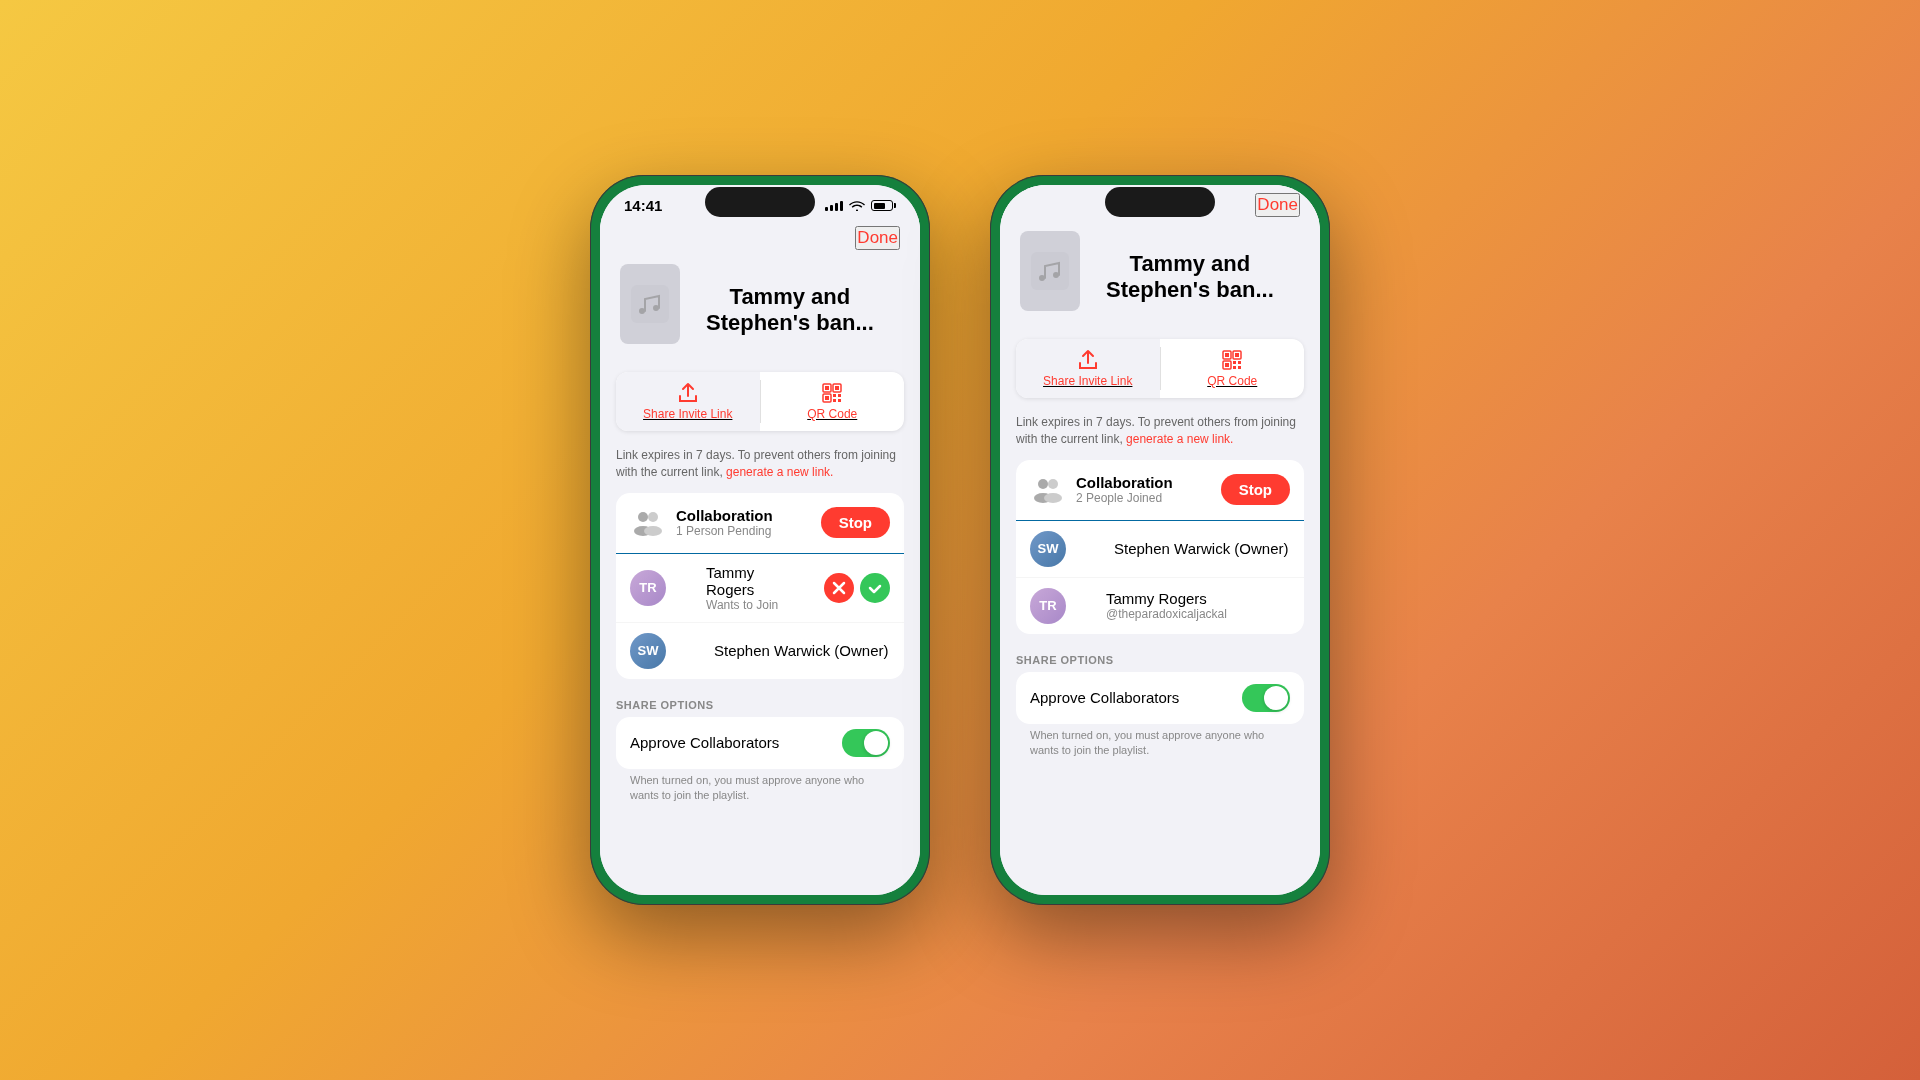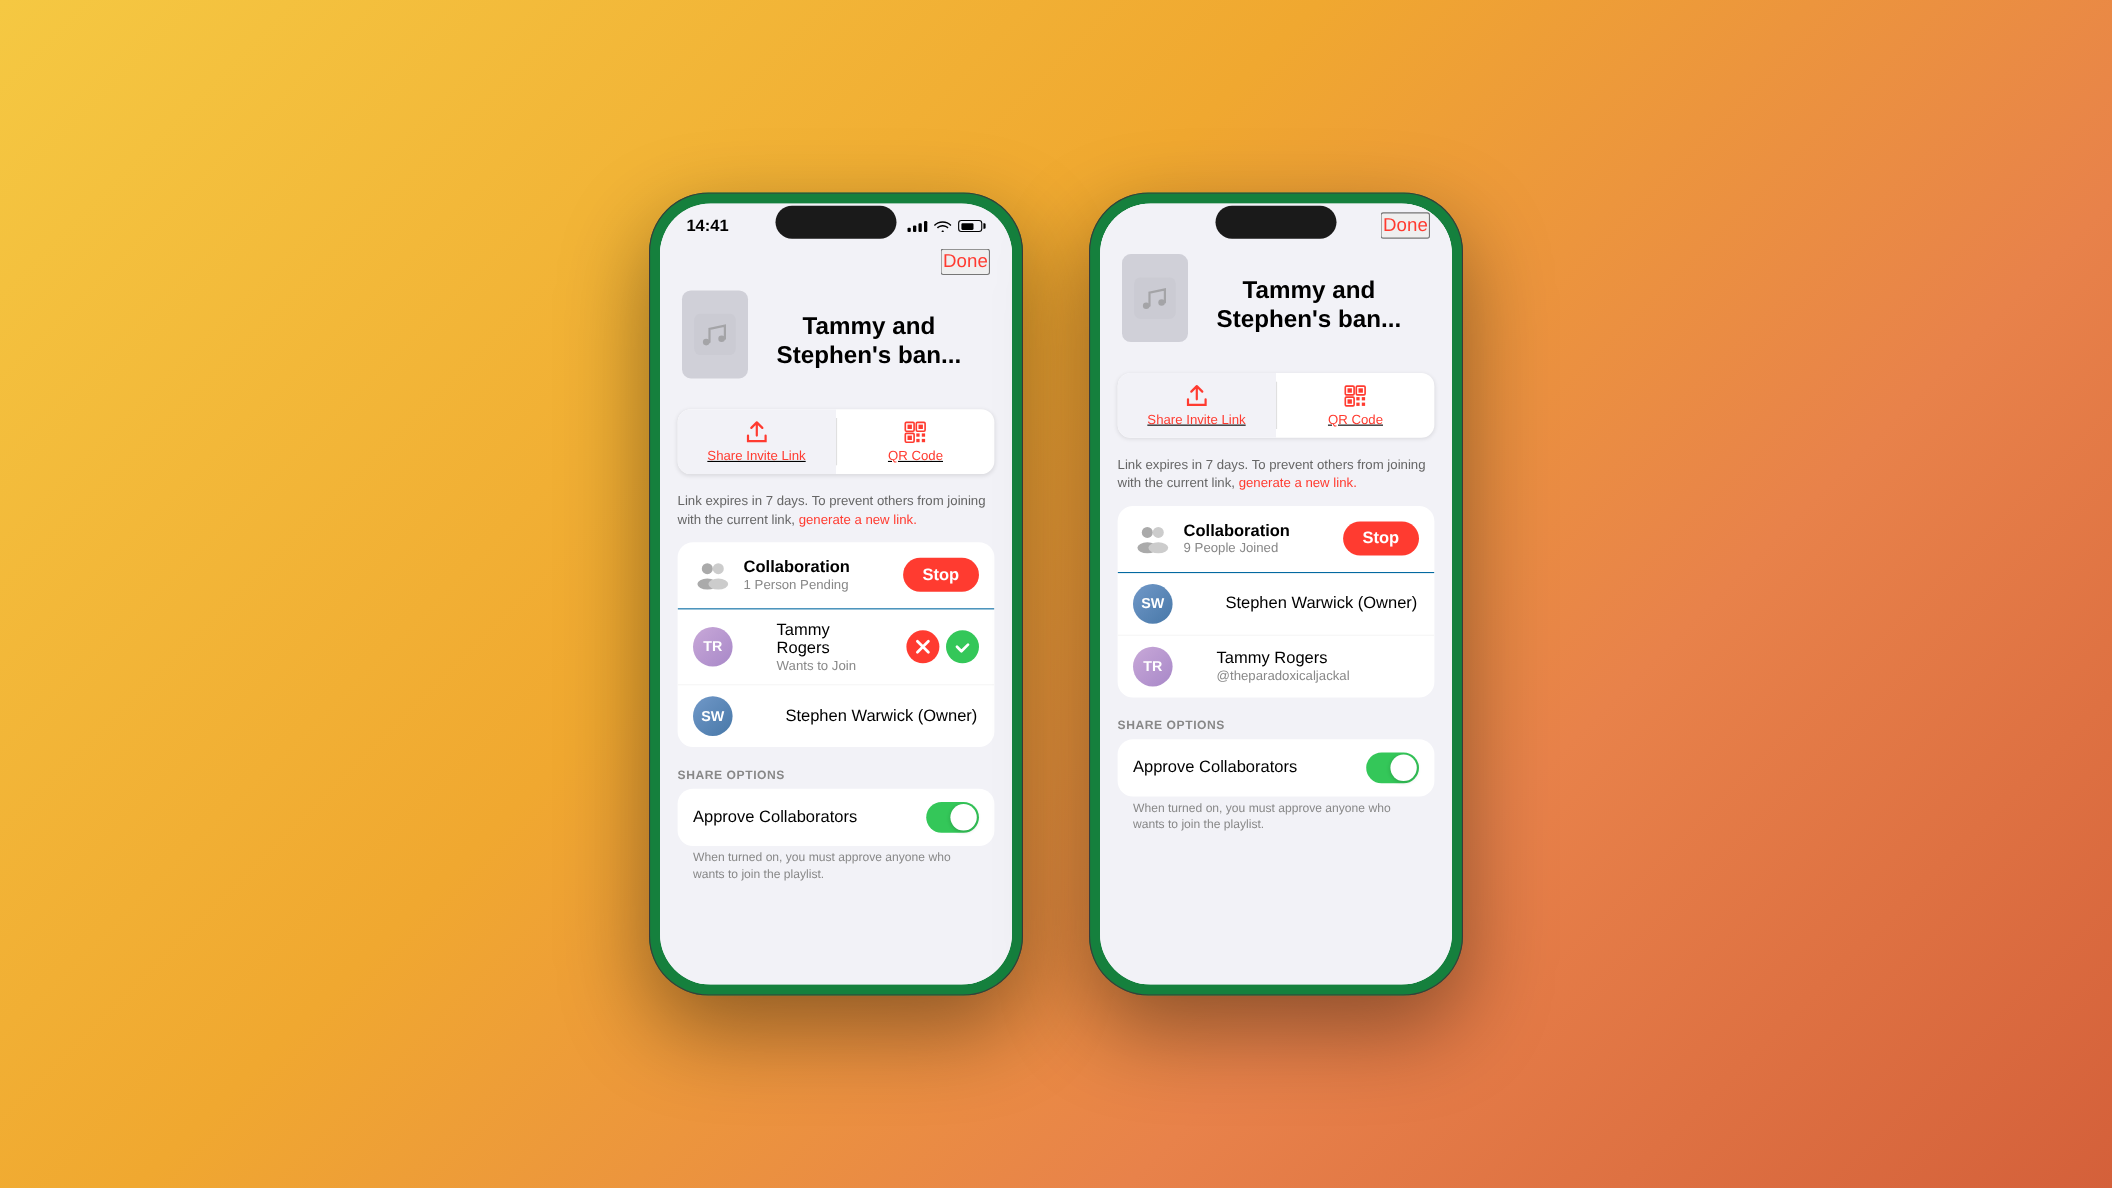--- a/index.html
+++ b/index.html
@@ -602,21 +602,21 @@
       <div class="collab-card">
         <div class="collab-header">
           <svg class="collab-icon" viewBox="0 0 36 36" fill="none">
             <circle cx="13" cy="12" r="5" fill="#aaa"></circle>
             <circle cx="23" cy="12" r="5" fill="#ccc"></circle>
             <ellipse cx="13" cy="26" rx="9" ry="5" fill="#aaa"></ellipse>
             <ellipse cx="23" cy="26" rx="9" ry="5" fill="#ccc"></ellipse>
           </svg>
           <div class="collab-text">
             <div class="collab-name">Collaboration</div>
-            <div class="collab-sub">9 People Joined</div>
+            <div class="collab-sub">2 People Joined</div>
           </div>
           <button class="stop-btn">Stop</button>
         </div>
 
         <div class="person-row">
           <div class="avatar-img-stephen">SW</div>
           <div style="flex:1">
             <div class="person-name">Stephen Warwick (Owner)</div>
           </div>
         </div>

